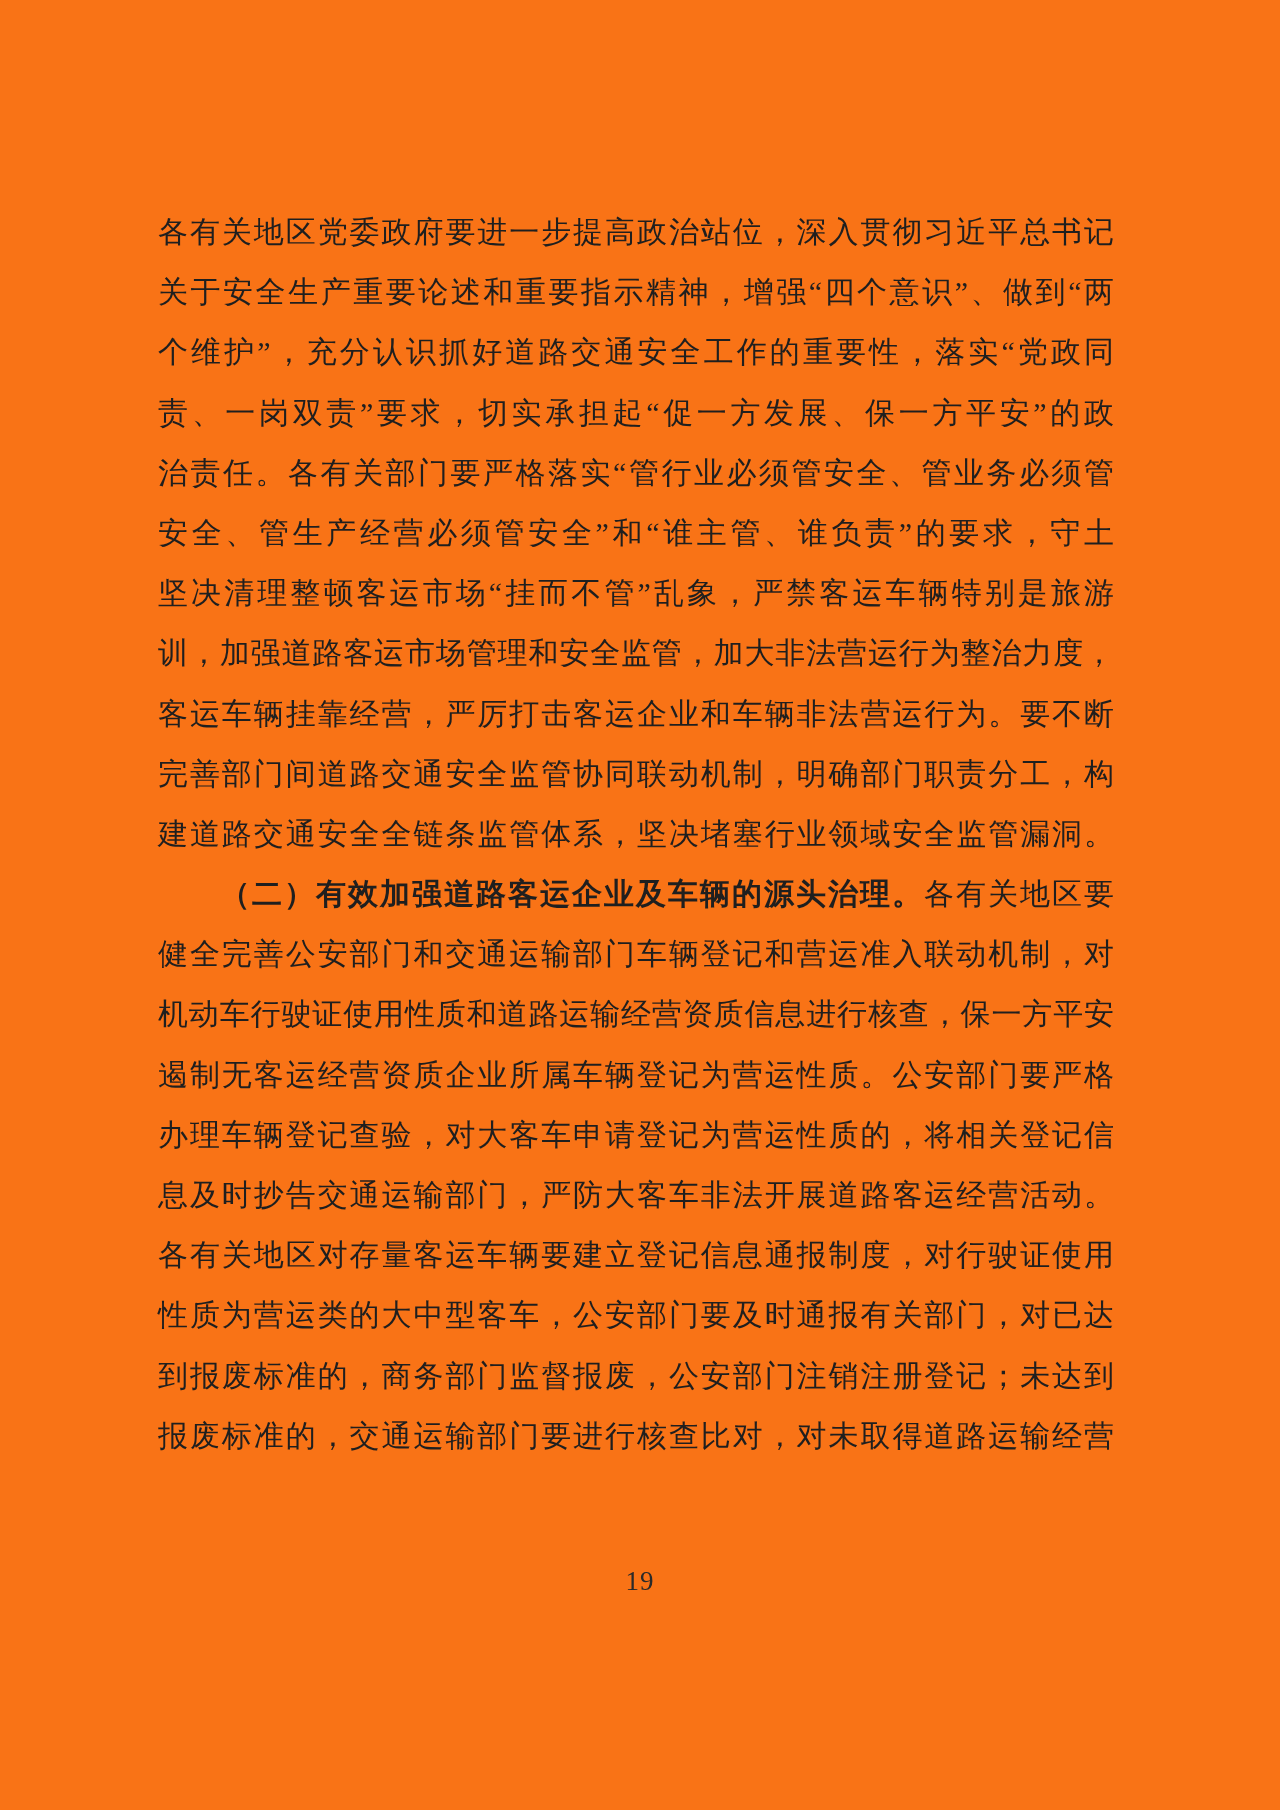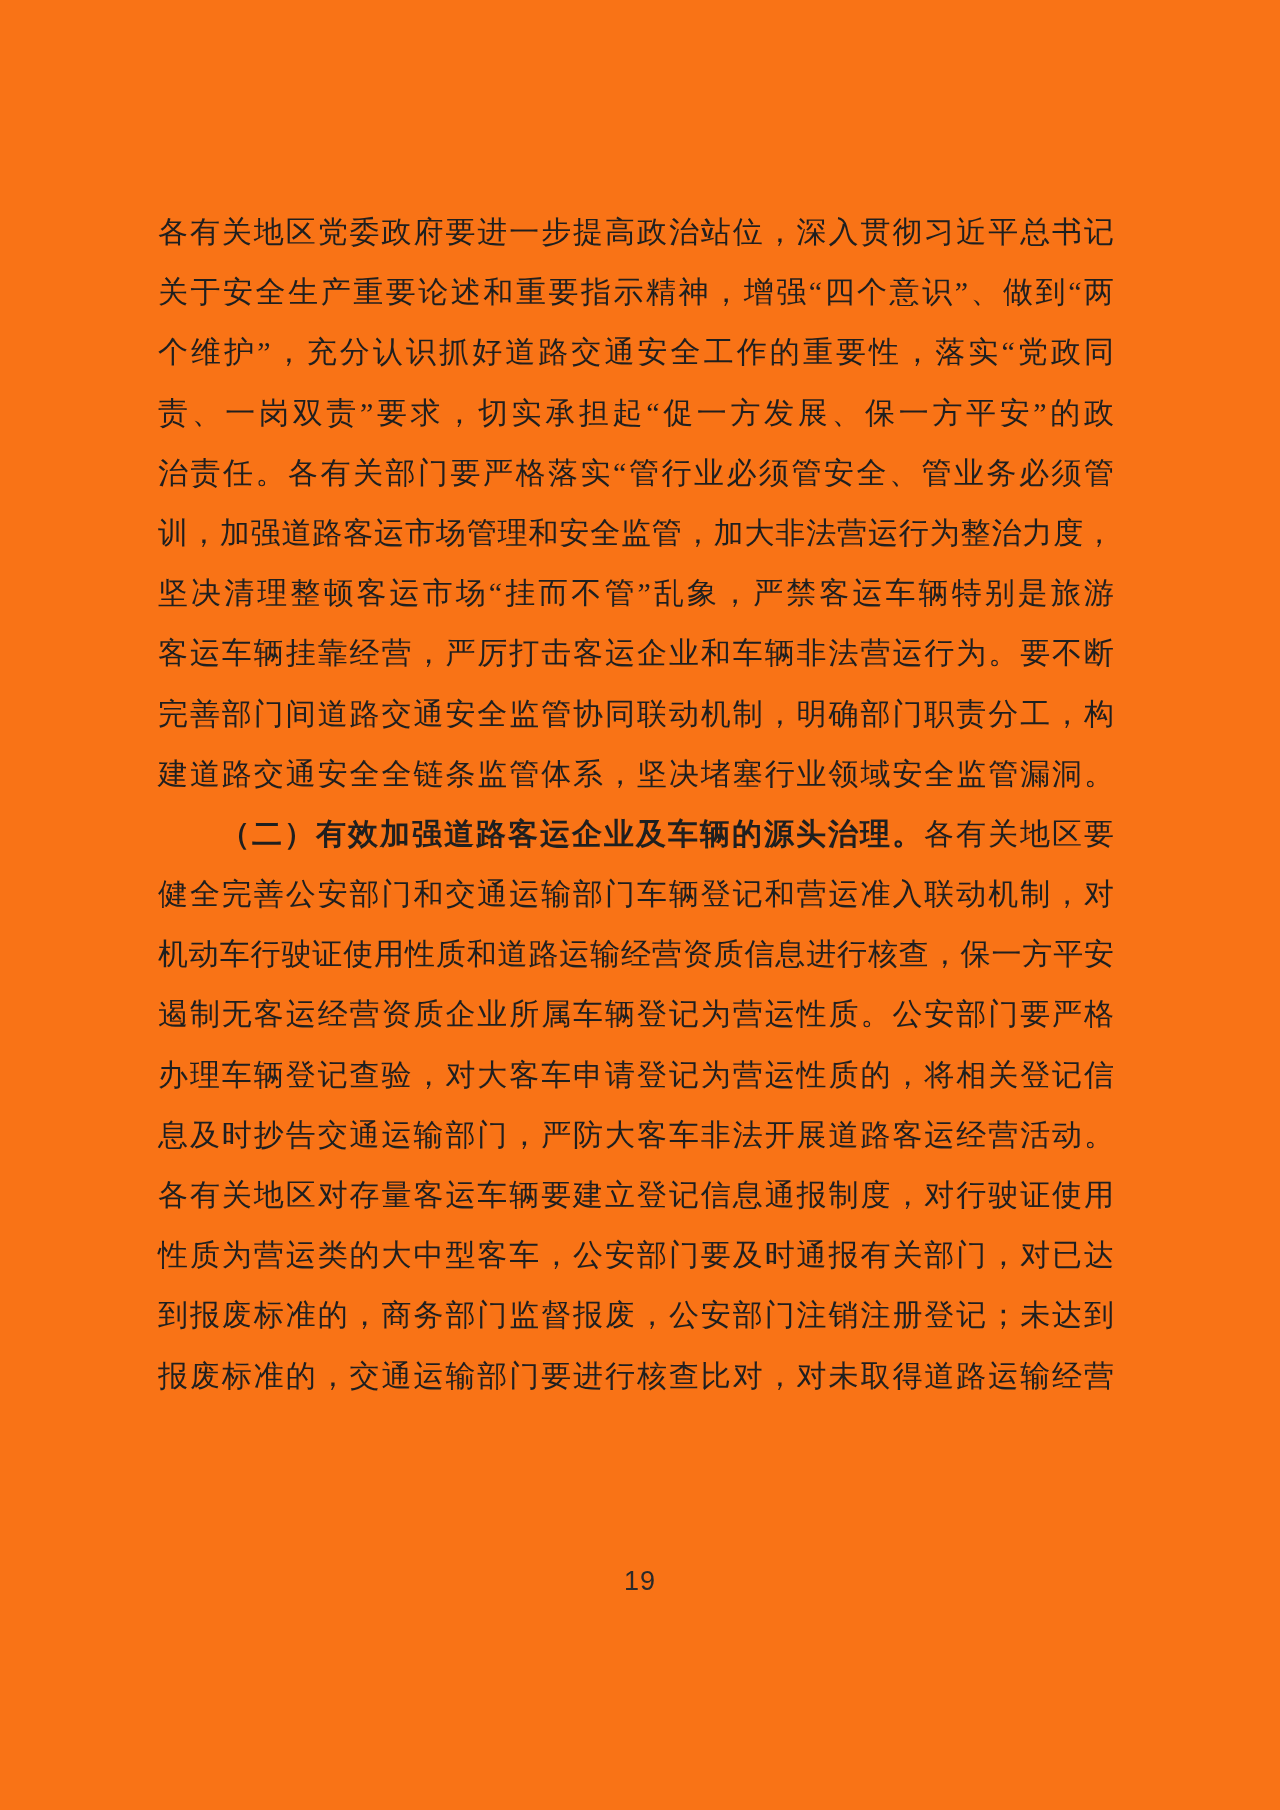--- a/index.html
+++ b/index.html
@@ -42,41 +42,42 @@
   }
   .bold-head {
     font-weight: bold;
   }
   .page-number {
     position: absolute;
     top: 1566px;
     left: 0;
     width: 100%;
     text-align: center;
-    font-family: Liberation Sans, sans-serif;
+    font-family: Liberation Serif, serif;
     font-size: 27px;
     color: #2a2a2a;
     letter-spacing: 1px;
   }
 </style>
 </head>
 <body>
 
 <div class="page">
 
   <div class="text-column">
 
     <div>
       <div class="doc-line">各有关地区党委政府要进一步提高政治站位，深入贯彻习近平总书记</div>
       <div class="doc-line">关于安全生产重要论述和重要指示精神，增强“四个意识”、做到“两</div>
       <div class="doc-line">个维护”，充分认识抓好道路交通安全工作的重要性，落实“党政同</div>
       <div class="doc-line">责、一岗双责”要求，切实承担起“促一方发展、保一方平安”的政</div>
       <div class="doc-line">治责任。各有关部门要严格落实“管行业必须管安全、管业务必须管</div>
+      <div class="doc-line">安全、管生产经营必须管安全”和“谁主管、谁负责”的要求，守土</div>
+      <div class="doc-line">坚决清理整顿客运市场“挂而不管”乱象，严禁客运车辆特别是旅游</div>
       <div class="doc-line">训，加强道路客运市场管理和安全监管，加大非法营运行为整治力度，</div>
-      <div class="doc-line">坚决清理整顿客运市场“挂而不管”乱象，严禁客运车辆特别是旅游</div>
       <div class="doc-line">客运车辆挂靠经营，严厉打击客运企业和车辆非法营运行为。要不断</div>
       <div class="doc-line">完善部门间道路交通安全监管协同联动机制，明确部门职责分工，构</div>
       <div class="doc-line">建道路交通安全全链条监管体系，坚决堵塞行业领域安全监管漏洞。</div>
     </div>
 
     <div>
       <div class="doc-line indent">
         <span class="bold-head">（二）有效加强道路客运企业及车辆的源头治理。</span><span>各有关地区要</span>
       </div>
       <div class="doc-line">健全完善公安部门和交通运输部门车辆登记和营运准入联动机制，对</div>

